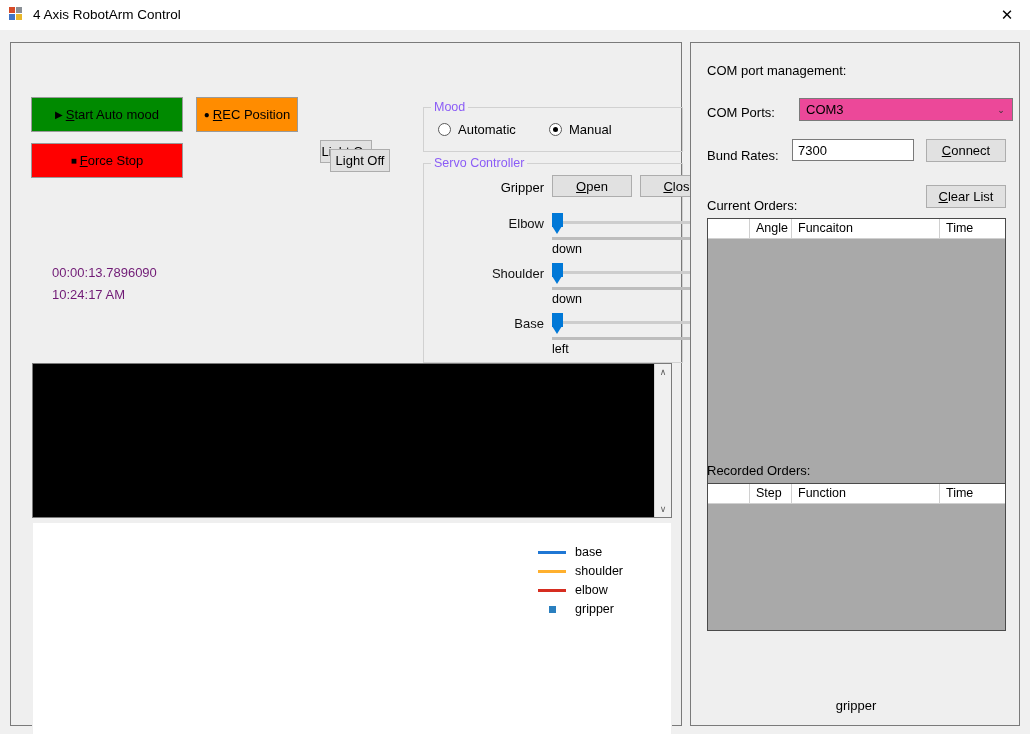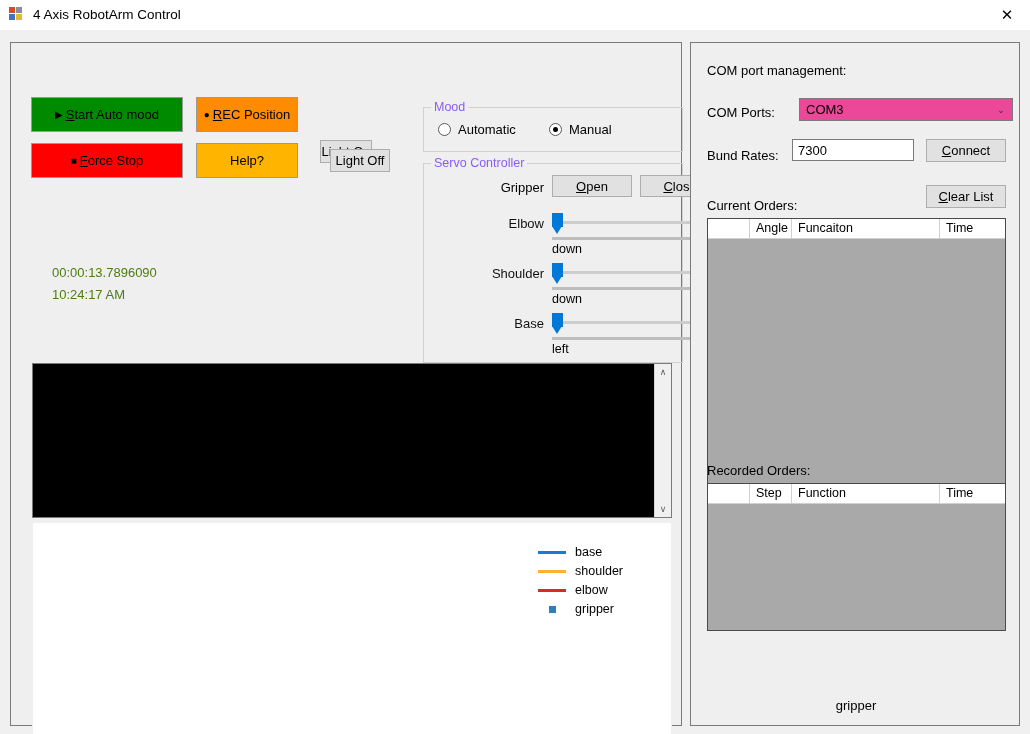--- a/index.html
+++ b/index.html
@@ -72,21 +72,21 @@
     position:absolute;
     background:#e1e1e1;
     border:1px solid #adadad;
     display:flex; align-items:center; justify-content:center;
     font-size:13px; color:#000; cursor:pointer;
   }
   #btn-lighton { left:309px; top:77px; width:52px; height:23px;margin-top:20px; }
   #btn-lightoff{ left:319px; top:106px; width:60px; height:23px; }
 
   
-  .statlabel{ position:absolute; font-size:13px; color:#4d7c0f; white-space:nowrap; }
+  .statlabel{ position:absolute; font-size:13px; color:#701a75; white-space:nowrap; }
   #timer-elapsed{ left:41px; top:222px; }
   #timer-clock  { left:41px; top:244px; }
 
   
   .groupbox{
     position:absolute;
     border:1px solid #d1d1d1;
     background:transparent;
   }
   .groupbox > .gb-title{
@@ -273,21 +273,20 @@
       <span class="u">R</span>
         <span>EC Position</span>
     </div>
 
     <div class="colorbtn" id="btn-stop">
       <span class="glyph">■</span>
       <span class="u">F</span>
         <span>orce Stop</span>
     </div>
 
-    <div class="colorbtn" id="btn-help">Help?</div>
 
     <div class="graybtn" id="btn-lighton">Light On</div>
     <div class="graybtn" id="btn-lightoff">Light Off</div>
 
     <div class="statlabel" id="timer-elapsed">00:00:13.7896090</div>
     <div class="statlabel" id="timer-clock">10:24:17 AM</div>
 
     <div class="groupbox" id="gb-mood">
       <div class="gb-title">Mood</div>
       <div class="radio" id="radio-auto">

